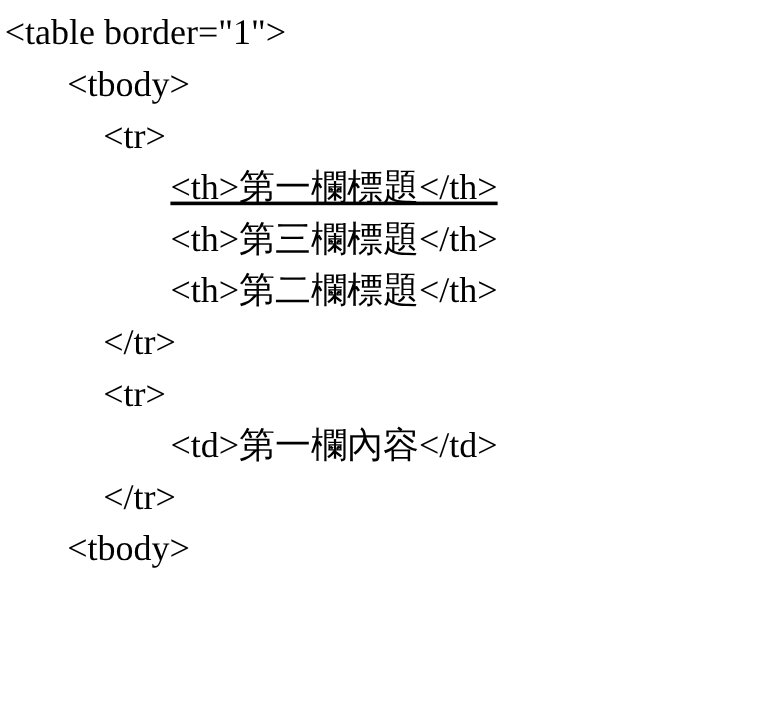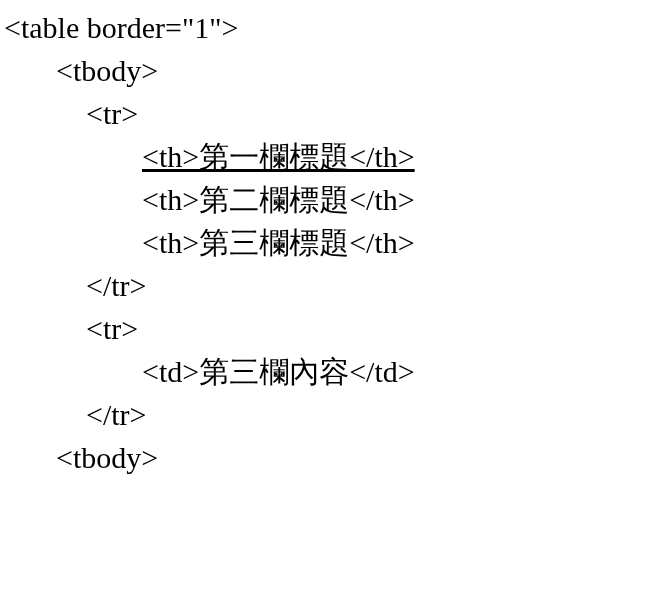--- a/index.html
+++ b/index.html
@@ -28,20 +28,20 @@
     }
   </style>
 </head>
 <body>
 
 <div class="code-listing">
     <div class="code-line" style="padding-left: 4px;">&lt;table border="1"&gt;</div>
     <div class="code-line" style="padding-left: 56px;">&lt;tbody&gt;</div>
     <div class="code-line" style="padding-left: 86px;">&lt;tr&gt;</div>
     <div class="code-line" style="padding-left: 142px; text-decoration: underline;">&lt;th&gt;第一欄標題&lt;/th&gt;</div>
+    <div class="code-line" style="padding-left: 142px;">&lt;th&gt;第三欄標題&lt;/th&gt;</div>
     <div class="code-line" style="padding-left: 142px;">&lt;th&gt;第二欄標題&lt;/th&gt;</div>
-    <div class="code-line" style="padding-left: 142px;">&lt;th&gt;第三欄標題&lt;/th&gt;</div>
     <div class="code-line" style="padding-left: 86px;">&lt;/tr&gt;</div>
     <div class="code-line" style="padding-left: 86px;">&lt;tr&gt;</div>
-    <div class="code-line" style="padding-left: 142px;">&lt;td&gt;第三欄內容&lt;/td&gt;</div>
+    <div class="code-line" style="padding-left: 142px;">&lt;td&gt;第一欄內容&lt;/td&gt;</div>
     <div class="code-line" style="padding-left: 86px;">&lt;/tr&gt;</div>
     <div class="code-line" style="padding-left: 56px;">&lt;tbody&gt;</div>
   </div>
 
 </body></html>

